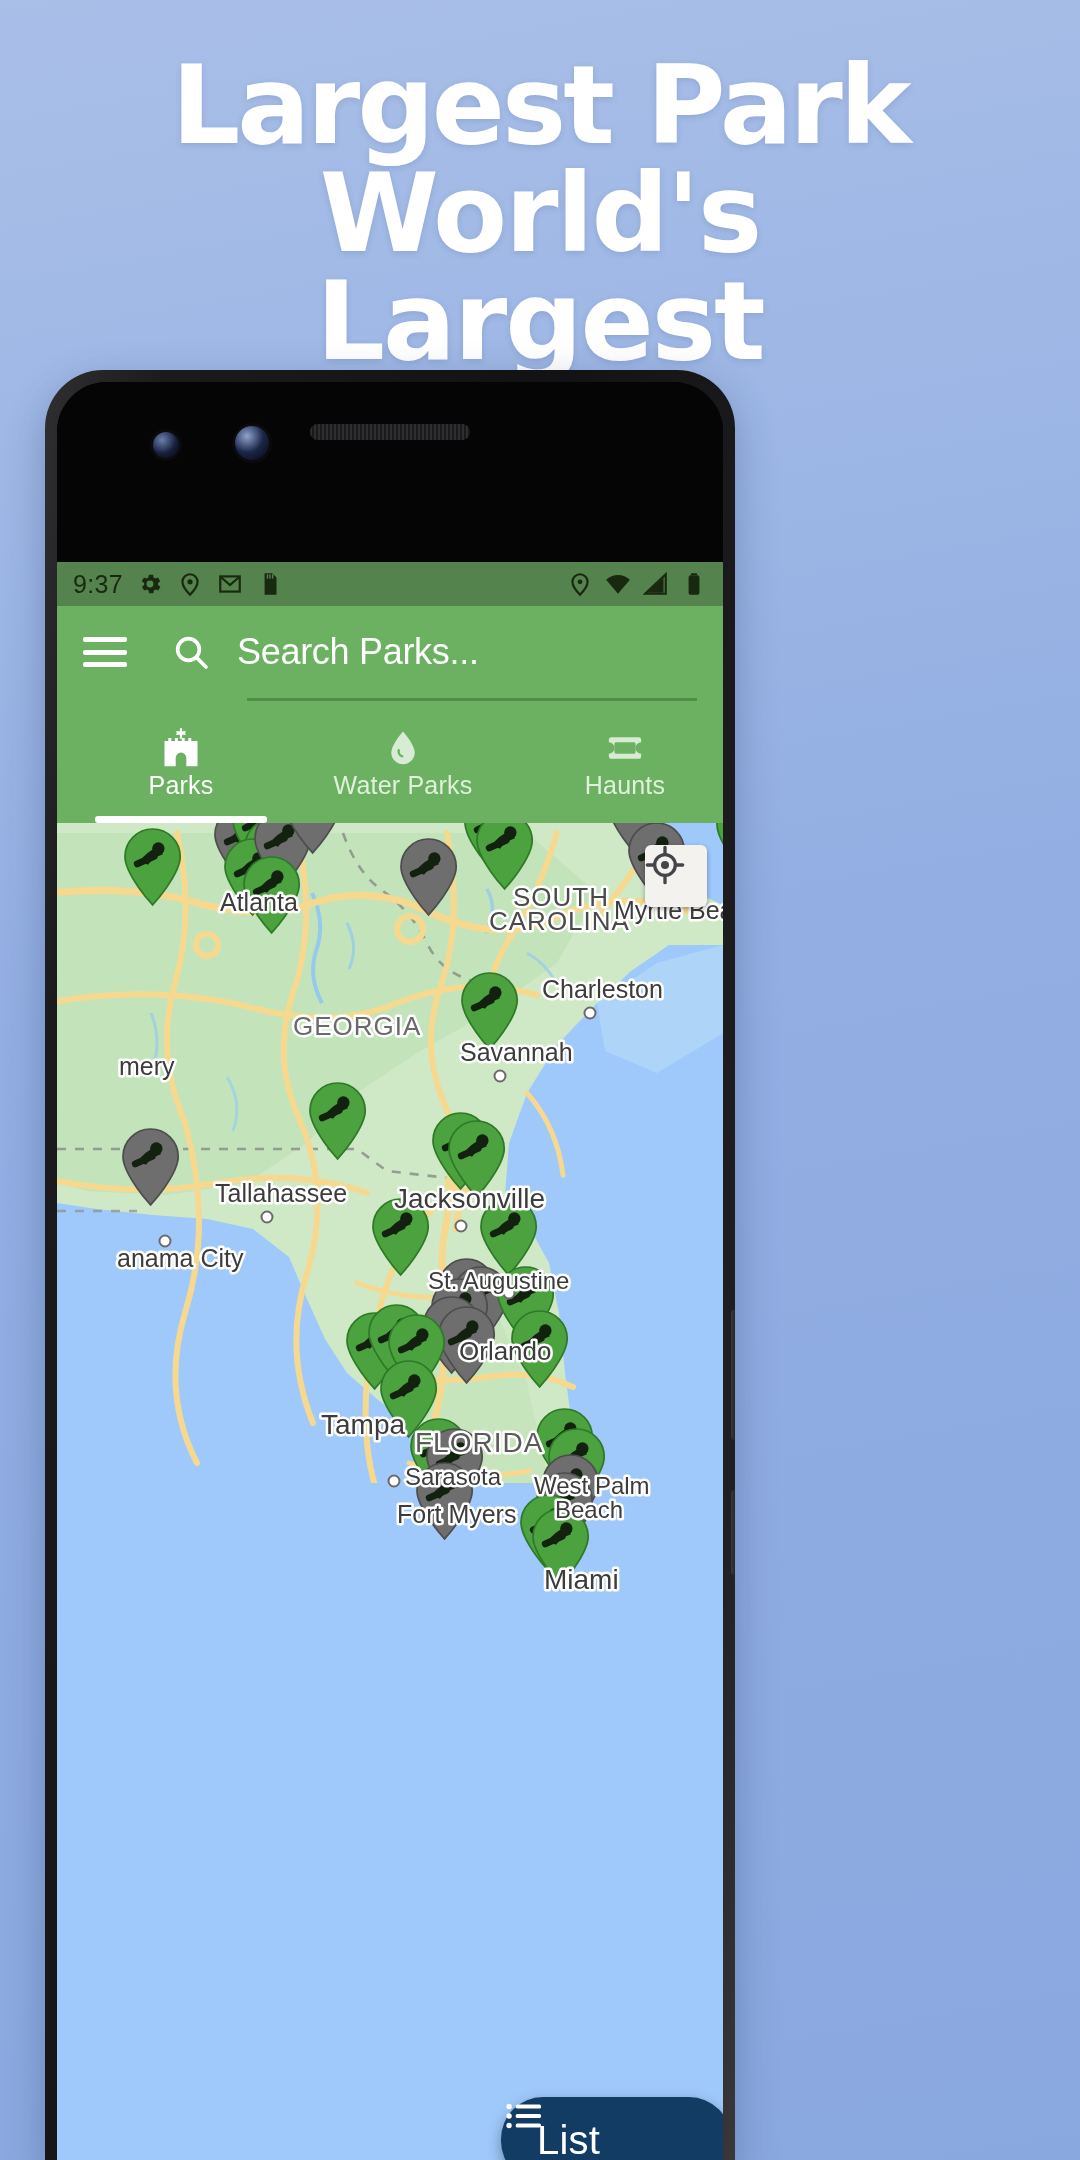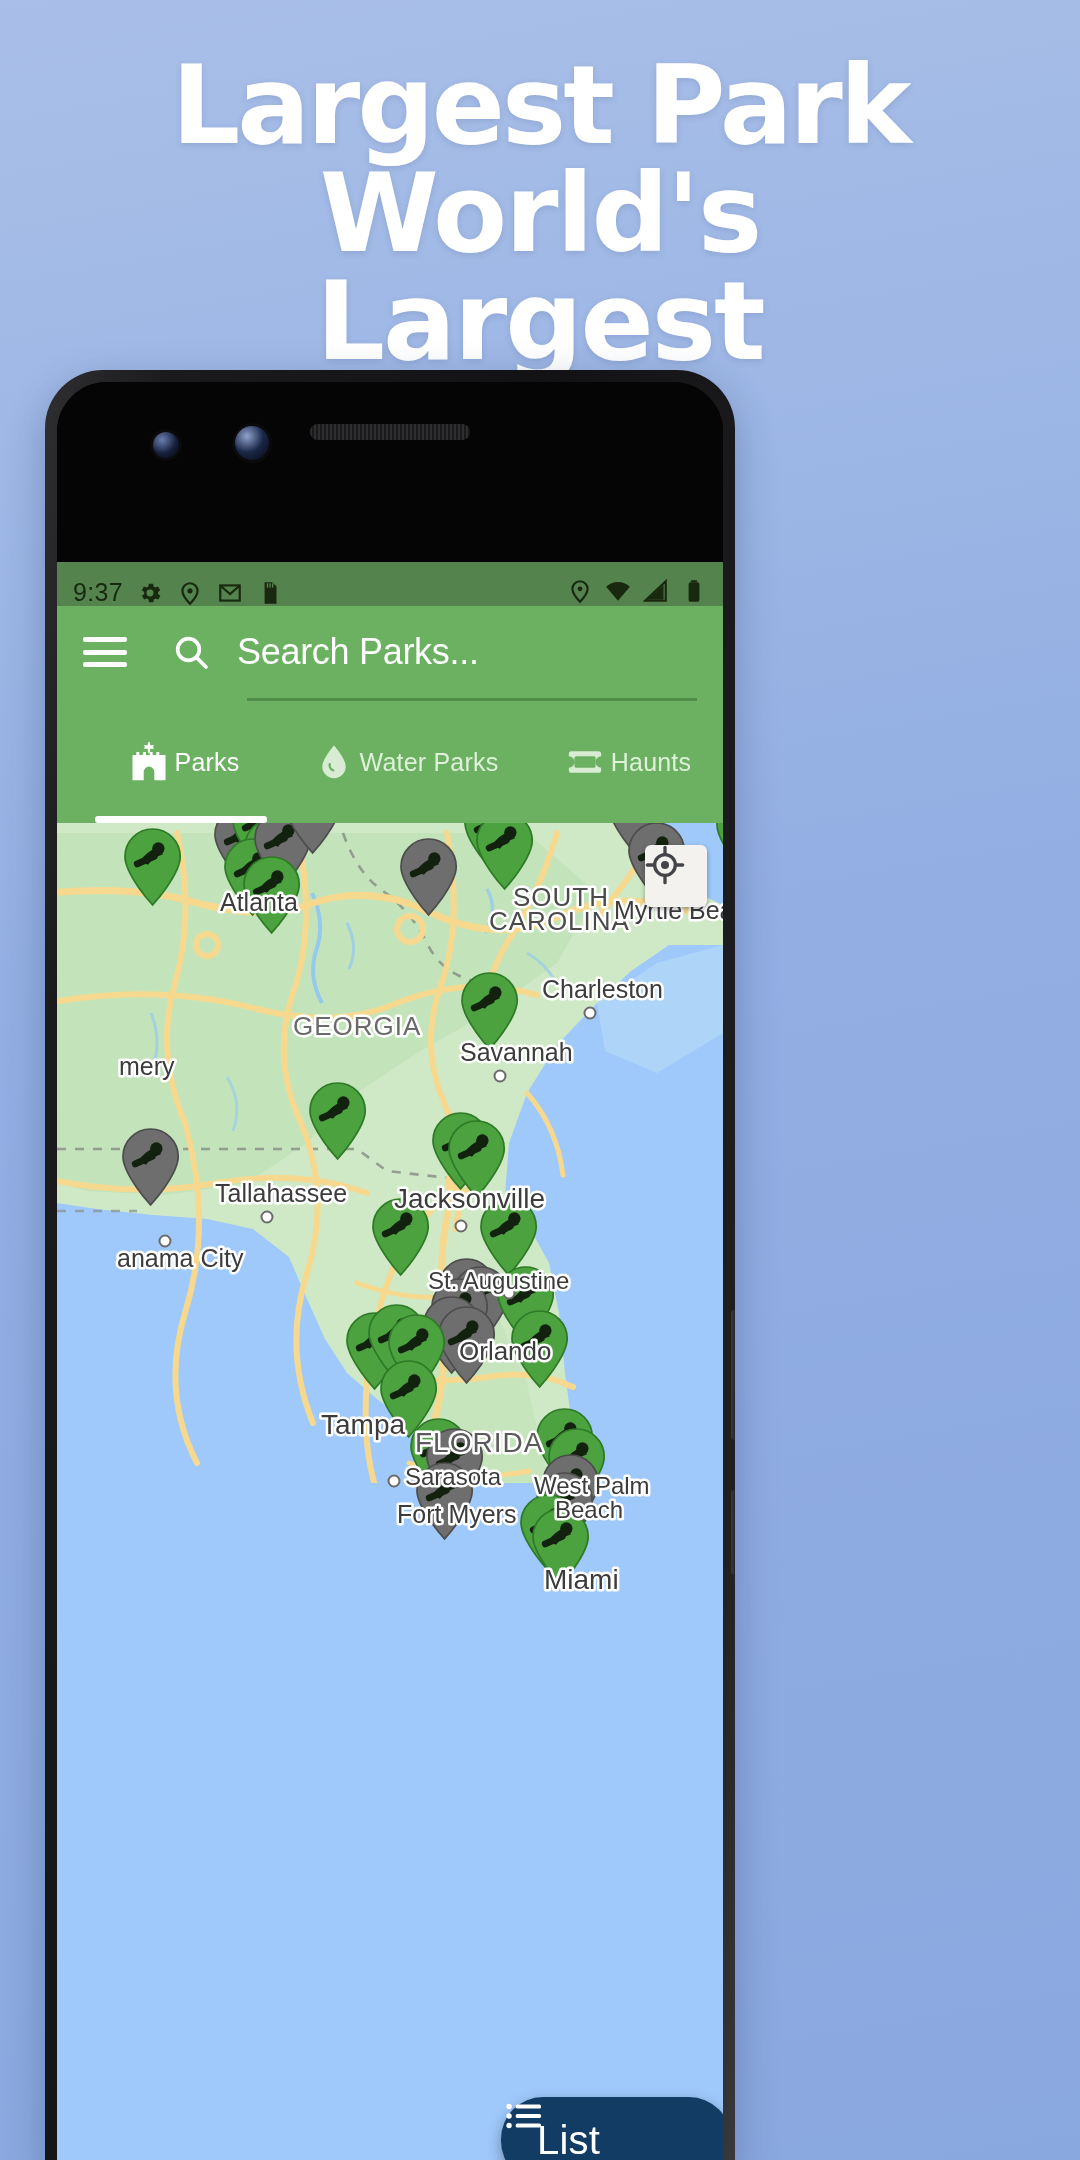--- a/index.html
+++ b/index.html
@@ -63,41 +63,41 @@
   
   .screen{
     position:absolute; left:0; top:180px;
     width:666px; height:1610px;
     background:#aad3ff; overflow:hidden;
   }
 
   
   .statusbar{
     position:relative; height:44px; background:#55834d;
-    display:flex; align-items:flex-start; padding:16px 16px;
+    display:flex; align-items:center; padding:16px 16px;
     color:#1d3219;
   }
   .sb-clock{ font-size:25px; font-weight:500; color:#18290f; letter-spacing:.3px; }
   .sb-left{ display:flex; align-items:center; gap:14px; }
   .sb-left .ic{ width:26px; height:26px; display:block; }
   .sb-right{ margin-left:auto; display:flex; align-items:center; gap:12px; }
   .sb-right .ic{ width:26px; height:26px; display:block; }
 
   
   .appbar{ background:#6cb161; padding:0 0 0 0; }
   .searchrow{ display:flex; align-items:center; height:92px; padding:4px 26px; }
   .hamburger{ width:44px; height:30px; display:flex; flex-direction:column; justify-content:space-between; margin-right:44px; cursor:pointer; }
   .hamburger span{ display:block; height:5px; background:#fff; border-radius:2px; }
   .search-icon{ width:40px; height:40px; margin-right:26px; }
   .search-ph{ color:#fff; font-size:36px; letter-spacing:-.3px; }
   .search-underline{ height:3px; background:#4e8c47; margin:0 26px 0 190px; }
 
   
   .tabs{ display:flex; height:122px; }
-  .tab{ flex:1; display:flex; flex-direction:row; align-items:center; justify-content:center; gap:0; position:relative; cursor:pointer;margin-left:26px; }
+  .tab{ flex:1; display:flex; flex-direction:column; align-items:center; justify-content:center; gap:0; position:relative; cursor:pointer;margin-left:26px; }
   .tab .t-icon{ width:52px; height:46px; display:flex; align-items:center; justify-content:center; }
   .tab .t-label{ font-size:25px; color:#dff0db; letter-spacing:.2px; }
   .tab.active .t-label{ color:#fff; }
   .tab-underline{ position:absolute; bottom:0; left:6%; width:88%; height:7px; background:#fff; border-radius:3px; }
 
   
   .map{ position:relative; width:666px; height:1350px; background:#9fc9fb; overflow:hidden; }
   .map svg{ position:absolute; left:0; top:0; }
 
   

